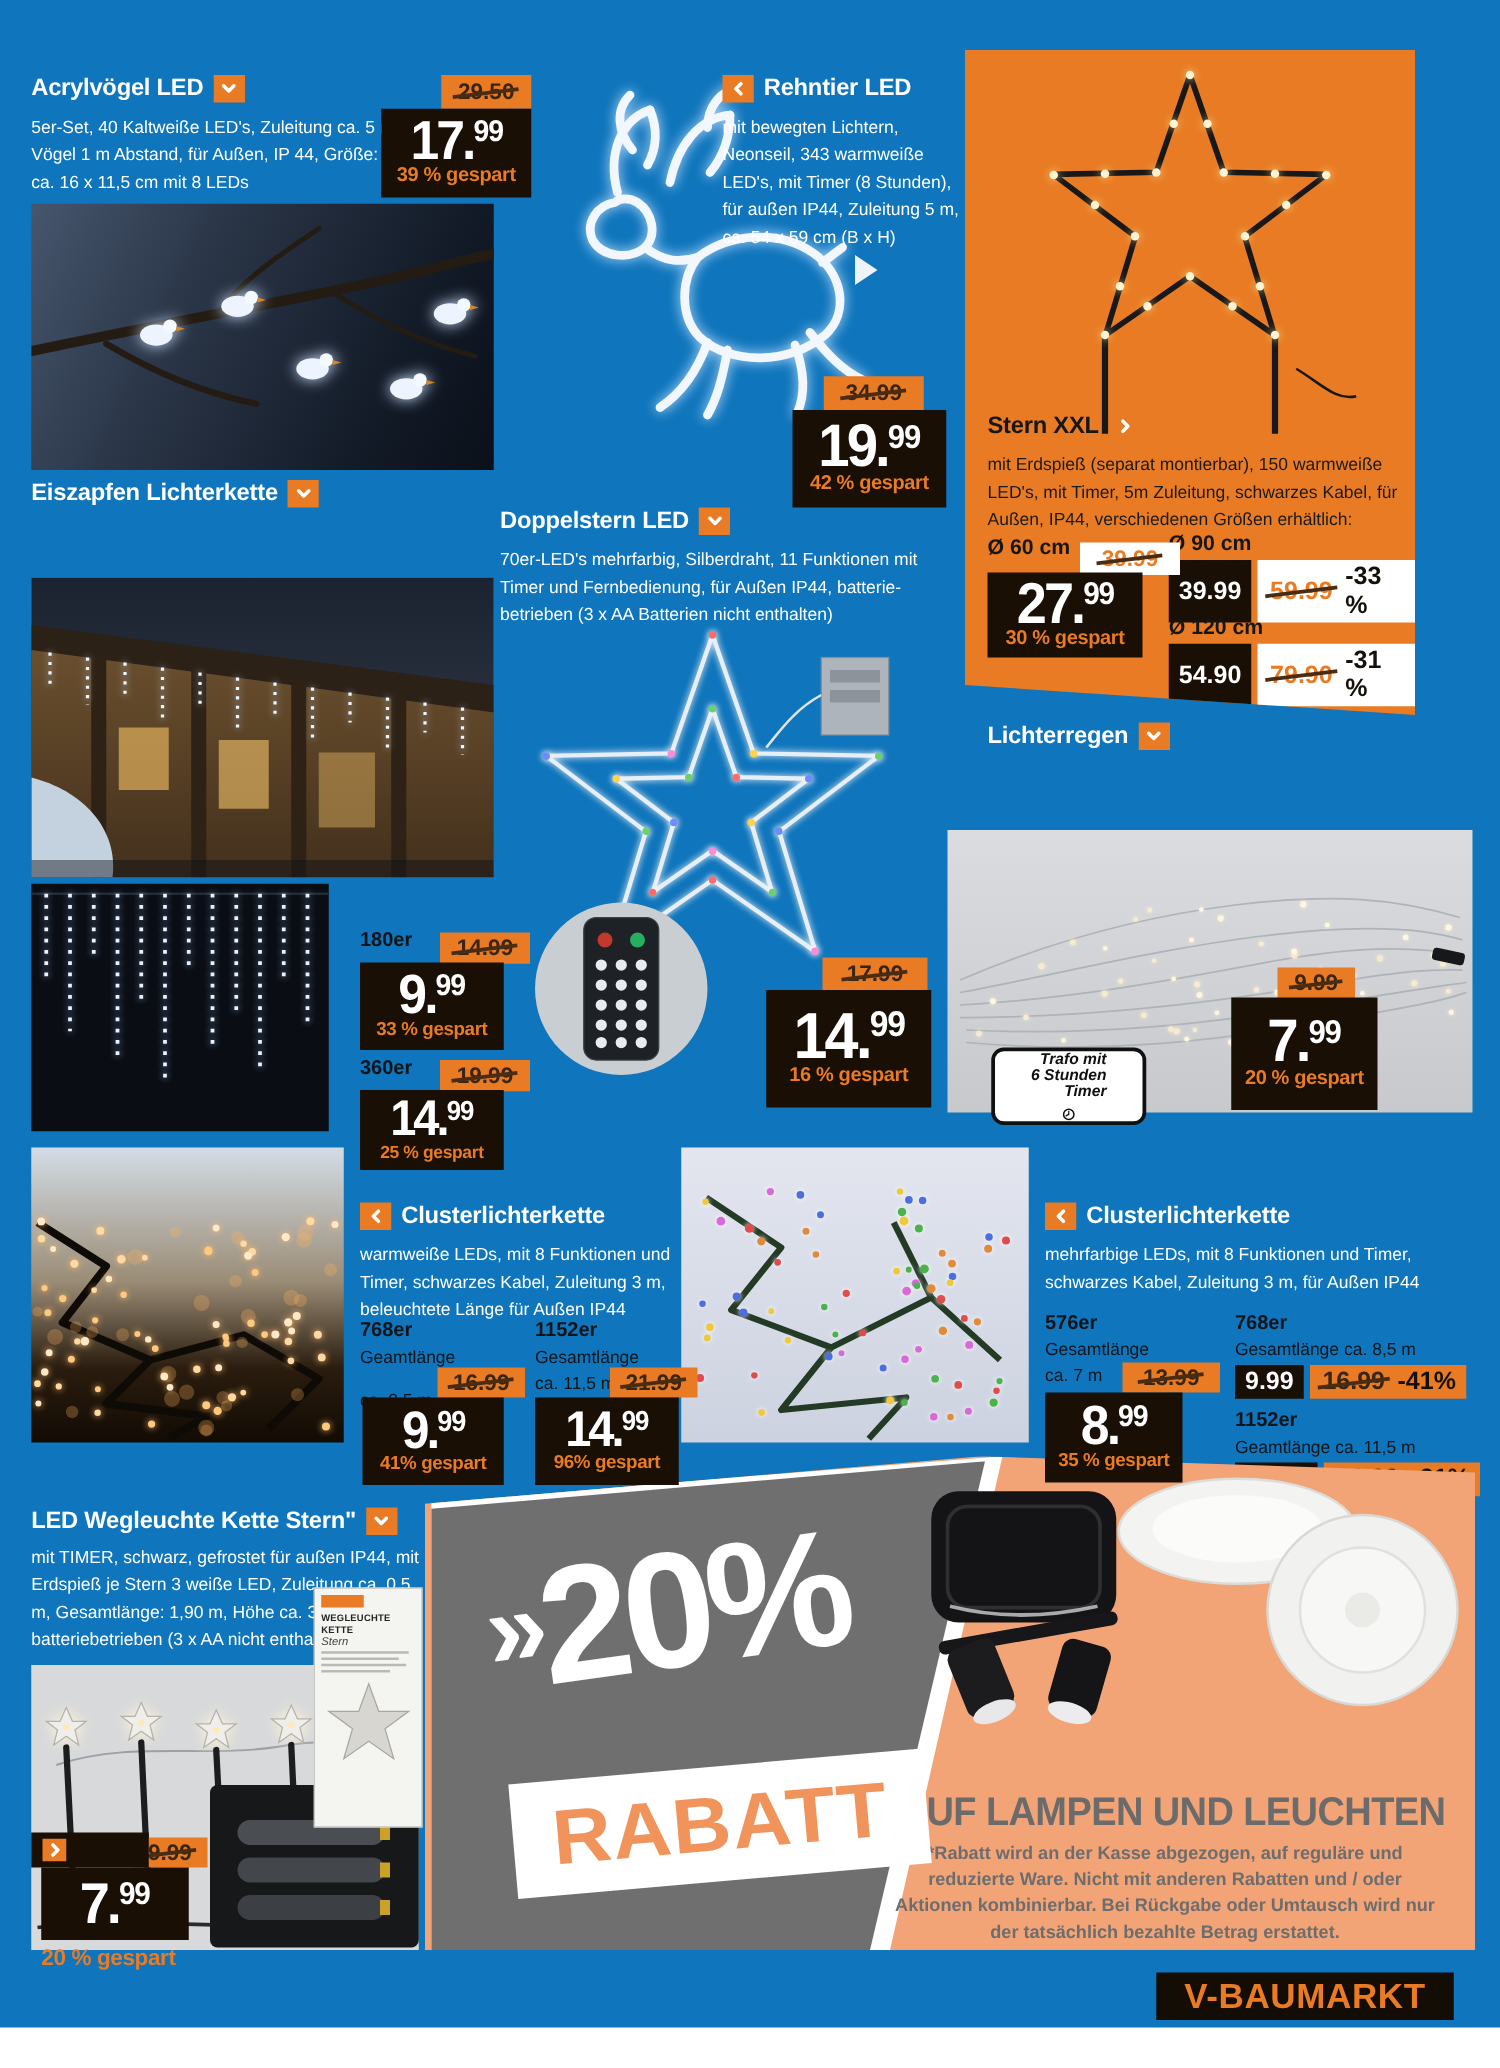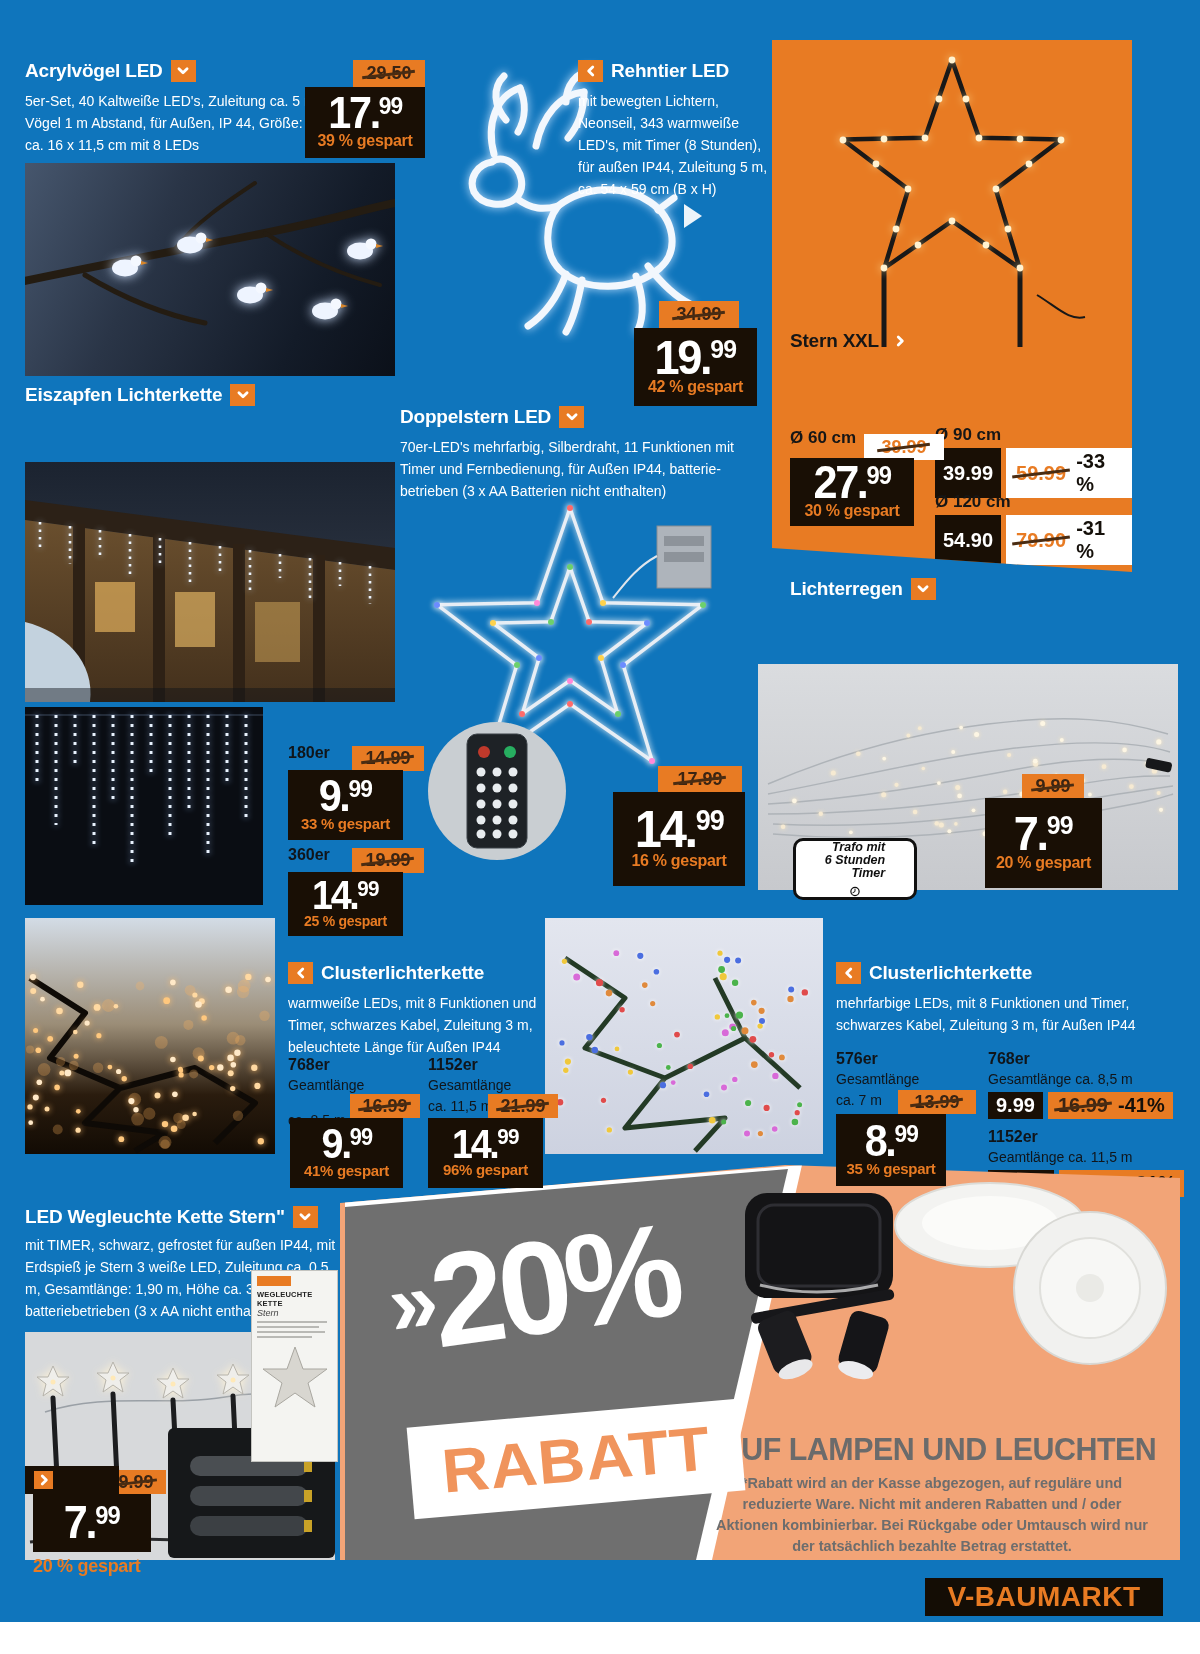--- a/index.html
+++ b/index.html
@@ -203,20 +203,21 @@
       </g>
     </svg>
     <div class="abs ptitle dark" style="left:18px;top:290px;">
       <span>Stern XXL</span>
       <span class="ibox">
           <svg viewBox="0 0 12 12">
             <path d="M4.5 2.5 L8 6 L4.5 9.5" fill="none" stroke="#fff" stroke-width="2.4" stroke-linecap="round" stroke-linejoin="round"></path>
           </svg>
         </span>
     </div>
+    <div class="abs desc dark" style="left:18px;top:320px;width:332px;">mit Erdspieß (separat montierbar), 150 warmweiße LED's, mit Timer, 5m Zuleitung, schwarzes Kabel, für Außen, IP44, verschiedenen Größen erhältlich:</div>
     <div class="abs" style="left:18px;top:388px;font-weight:bold;font-size:17px;color:#161616;">Ø 60 cm</div>
     <div class="abs flag white" style="left:92px;top:394px;width:80px;height:26px;">
       <span class="strike">39.99</span>
       </div>
     <div class="abs pblack" style="left:18px;top:418px;width:124px;height:68px;">
       <div class="num" style="font-size:46px;">
           <span>27.</span>
           <span class="d">99</span>
         </div>
       <div class="saved">30 % gespart</div>

